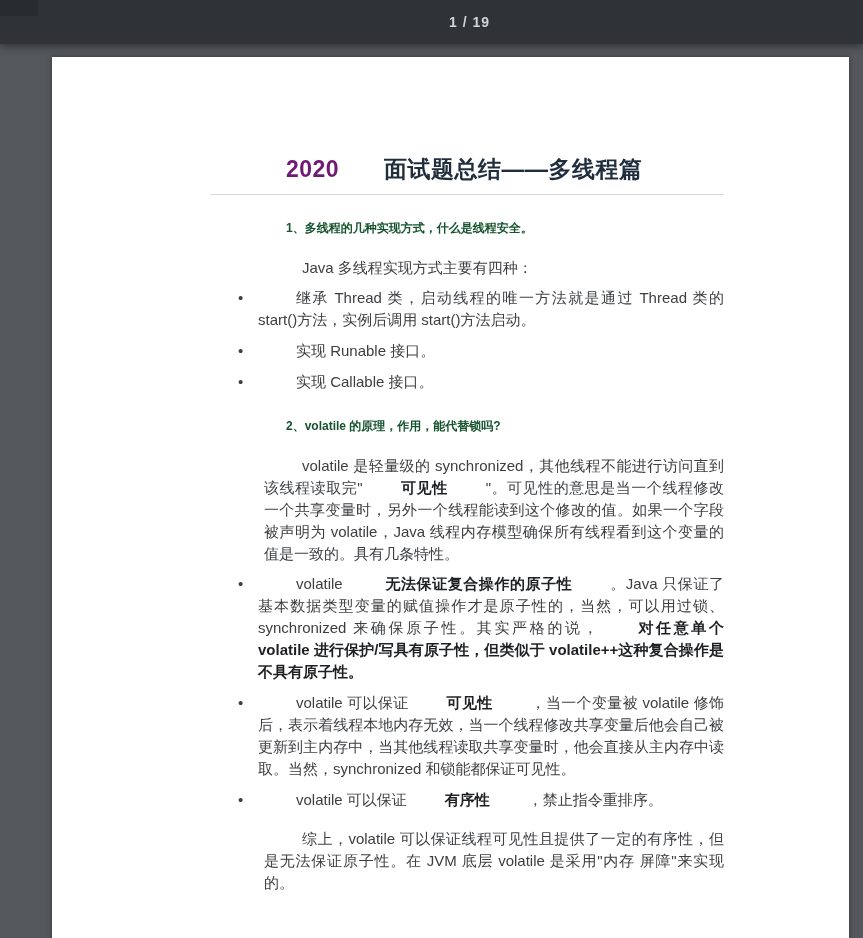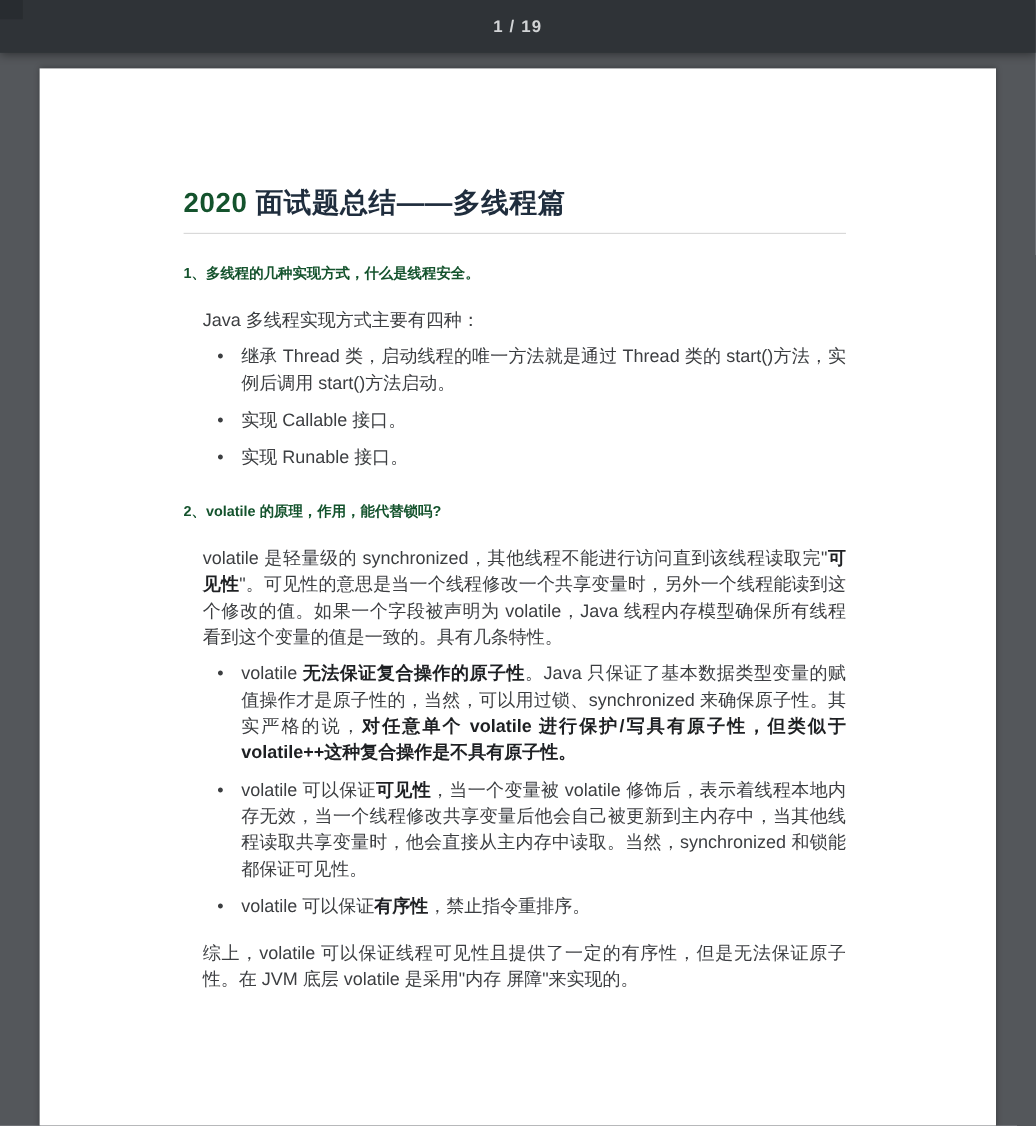--- a/index.html
+++ b/index.html
@@ -1,15 +1,15 @@
 <!DOCTYPE html>
 <html><head>
 <meta charset="utf-8">
 <style>
-  * { box-sizing: border-box; }
+  * { box-sizing: border-box; padding-left: 38px; }
   html, body {
     margin: 0; padding: 0;
     width: 863px; height: 938px;
     overflow: hidden;
     background: #54575b;
     font-family: "Liberation Sans", "DejaVu Sans", sans-serif;
   }
   
   .toolbar {
     position: absolute; top: 0; left: 0; right: 0;
@@ -50,21 +50,21 @@
   .doc-title {
     font-size: 23px;
     line-height: 30px;
     font-weight: bold;
     color: #1f2d3d;
     margin: 0;
     padding-bottom: 10px;
     border-bottom: 1px solid #d9d9d9;
     letter-spacing: 0.5px;
   }
-  .title-num { color: #14532d; }
+  .title-num { color: #701a75; }
   h2.question {
     font-size: 12px;
     line-height: 23px;
     font-weight: bold;
     color: #14532d;
     margin: 22px 0 0 0;
   }
   .page-content p {
     font-size: 15px;
     line-height: 22px;
@@ -104,22 +104,22 @@
 </div>
 
 <div class="scroll-area">
   <div class="pdf-page">
     <div class="page-content">
         <h1 class="doc-title"><span class="title-num">2020</span><span> 面试题总结——多线程篇</span></h1>
         <h2 class="question"><span>1、多线程的几种实现方式，什么是线程安全。</span></h2>
         <p><span>Java 多线程实现方式主要有四种：</span></p>
         <ul>
           <li><span>继承 Thread 类，启动线程的唯一方法就是通过 Thread 类的 start()方法，实例后调用 start()方法启动。</span></li>
+          <li><span>实现 Runable 接口。</span></li>
           <li><span>实现 Callable 接口。</span></li>
-          <li><span>实现 Runable 接口。</span></li>
         </ul>
         <h2 class="question"><span>2、volatile 的原理，作用，能代替锁吗?</span></h2>
         <p><span>volatile 是轻量级的 synchronized，其他线程不能进行访问直到该线程读取完"</span><span class="b">可见性</span><span>"。可见性的意思是当一个线程修改一个共享变量时，另外一个线程能读到这个修改的值。如果一个字段被声明为 volatile，Java 线程内存模型确保所有线程看到这个变量的值是一致的。具有几条特性。</span></p>
         <ul>
           <li><span>volatile </span><span class="b">无法保证复合操作的原子性</span><span>。Java 只保证了基本数据类型变量的赋值操作才是原子性的，当然，可以用过锁、synchronized 来确保原子性。其实严格的说，</span><span class="b">对任意单个 volatile 进行保护/写具有原子性，但类似于 volatile++这种复合操作是不具有原子性。</span></li>
           <li><span>volatile 可以保证</span><span class="b">可见性</span><span>，当一个变量被 volatile 修饰后，表示着线程本地内存无效，当一个线程修改共享变量后他会自己被更新到主内存中，当其他线程读取共享变量时，他会直接从主内存中读取。当然，synchronized 和锁能都保证可见性。</span></li>
           <li><span>volatile 可以保证</span><span class="b">有序性</span><span>，禁止指令重排序。</span></li>
         </ul>
         <p><span>综上，volatile 可以保证线程可见性且提供了一定的有序性，但是无法保证原子性。在 JVM 底层 volatile 是采用"内存 屏障"来实现的。</span></p>
       </div>

